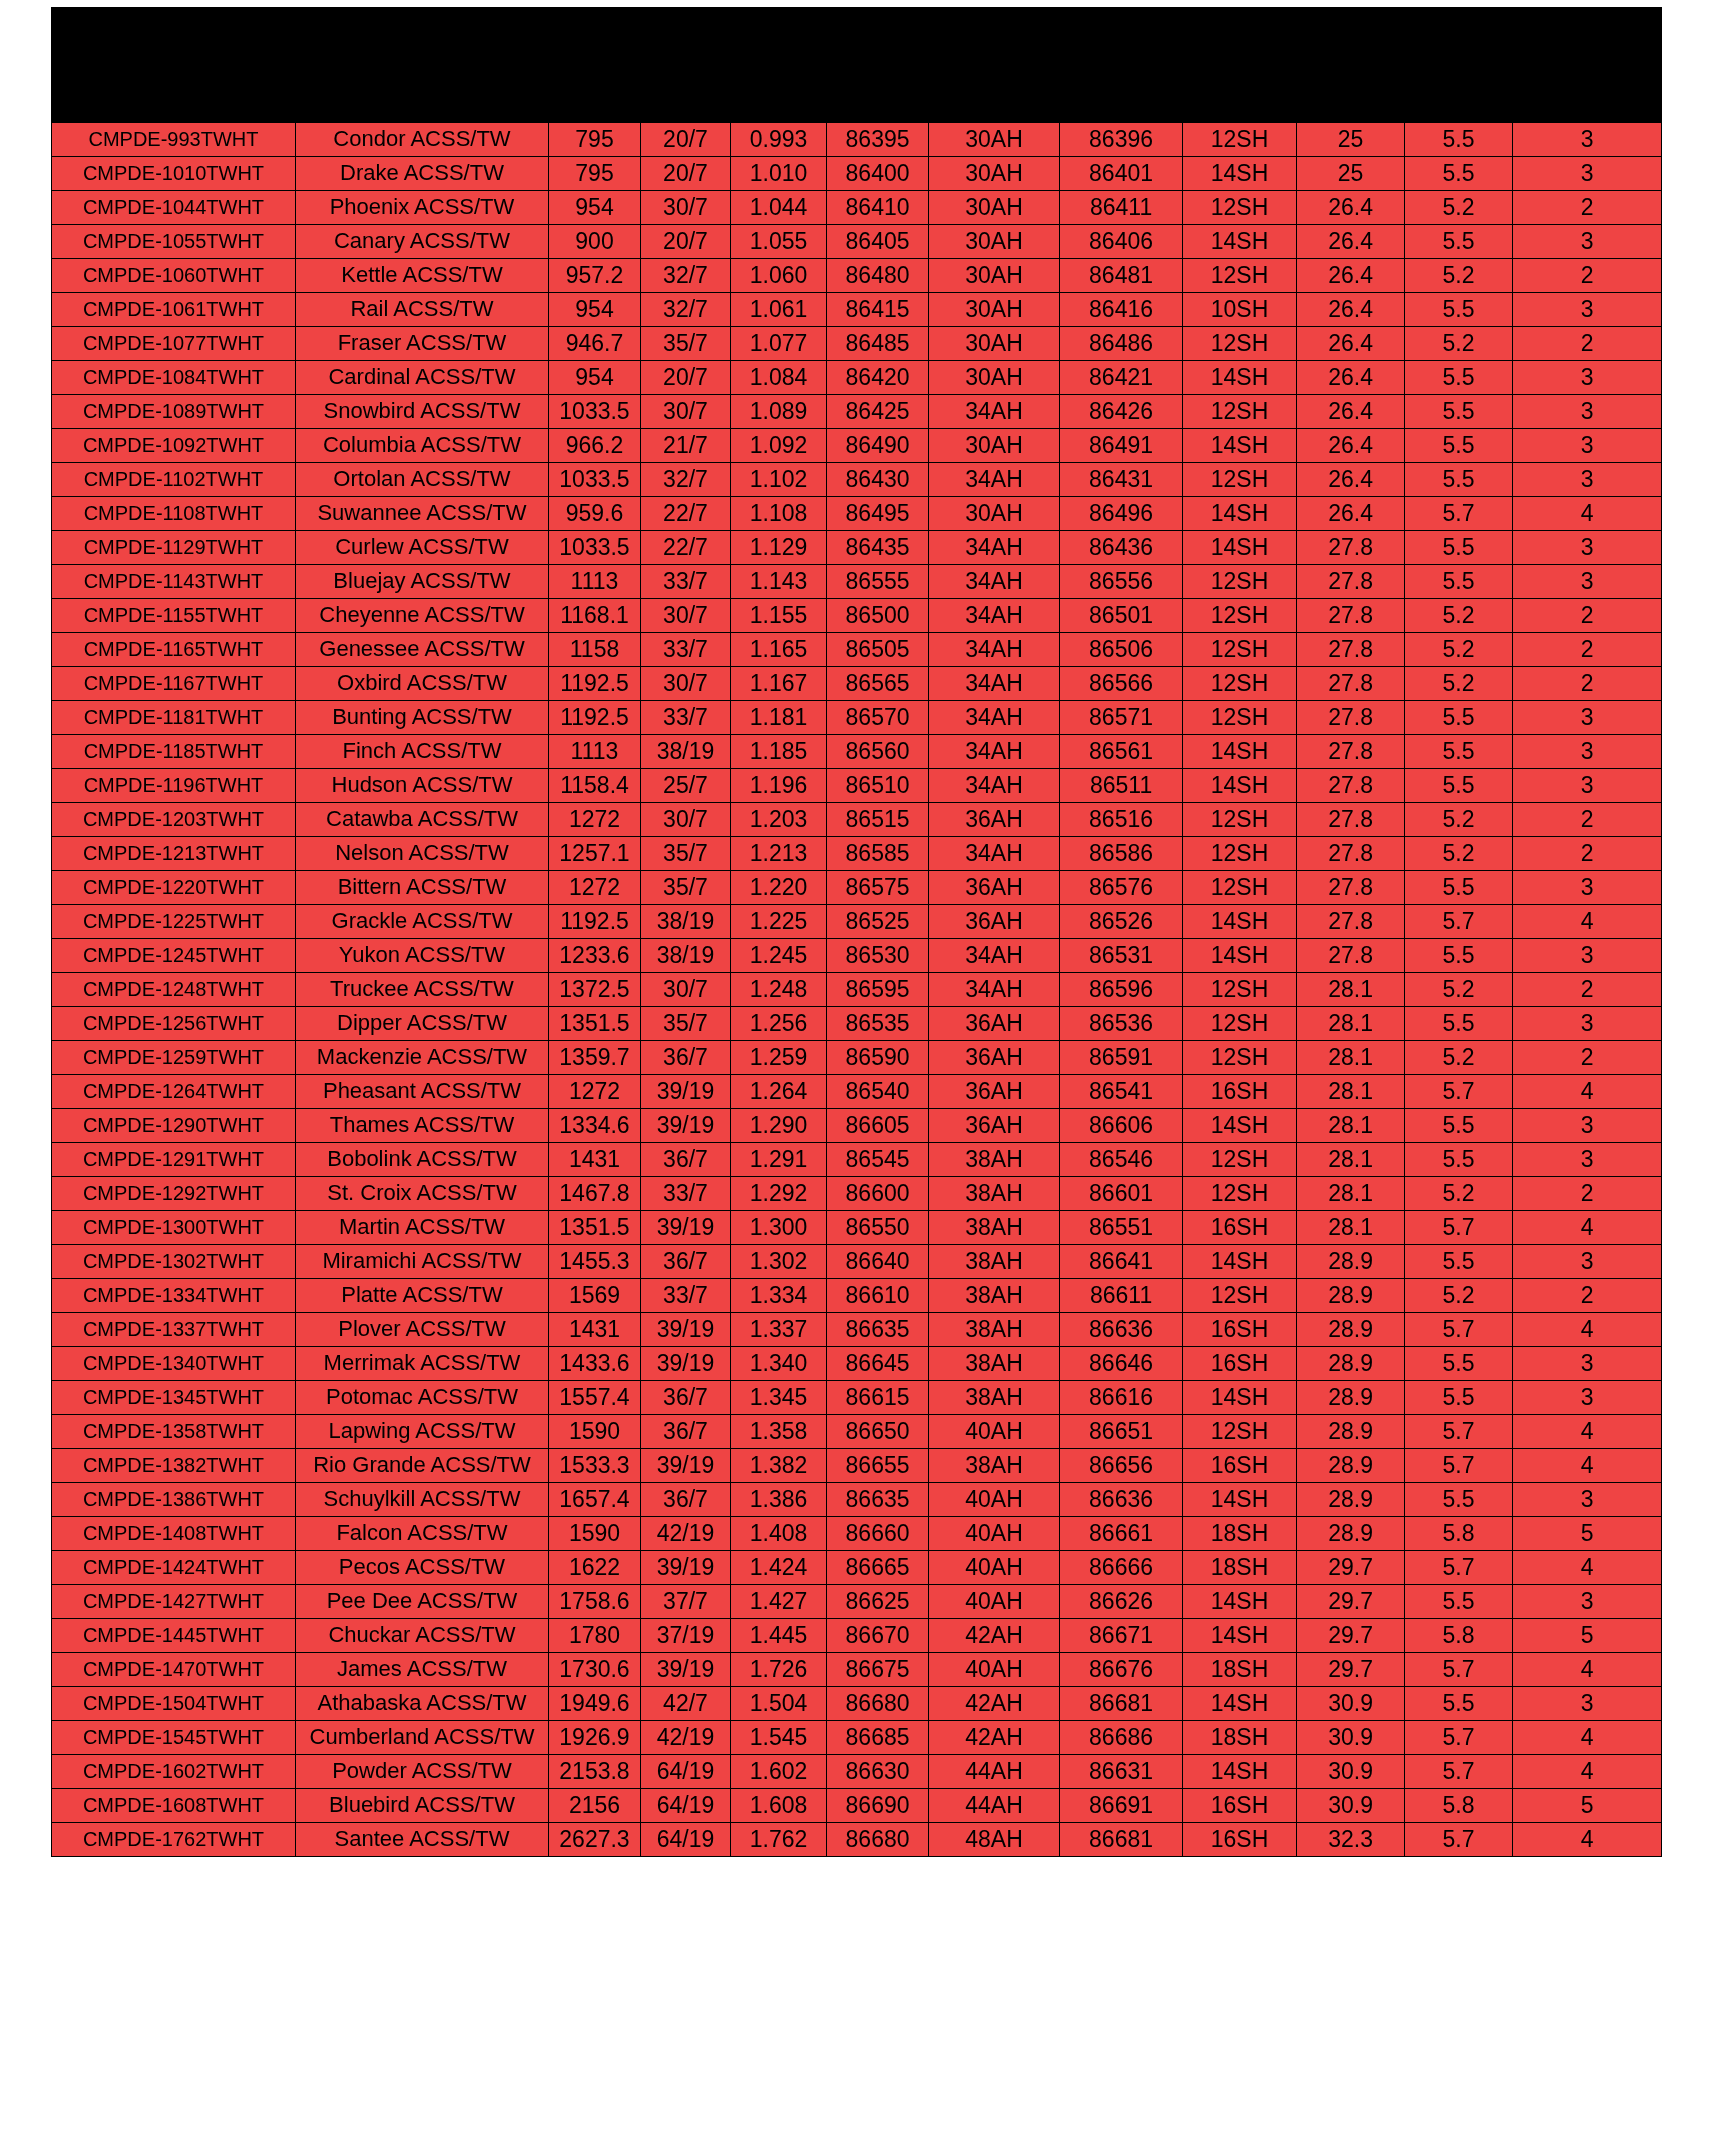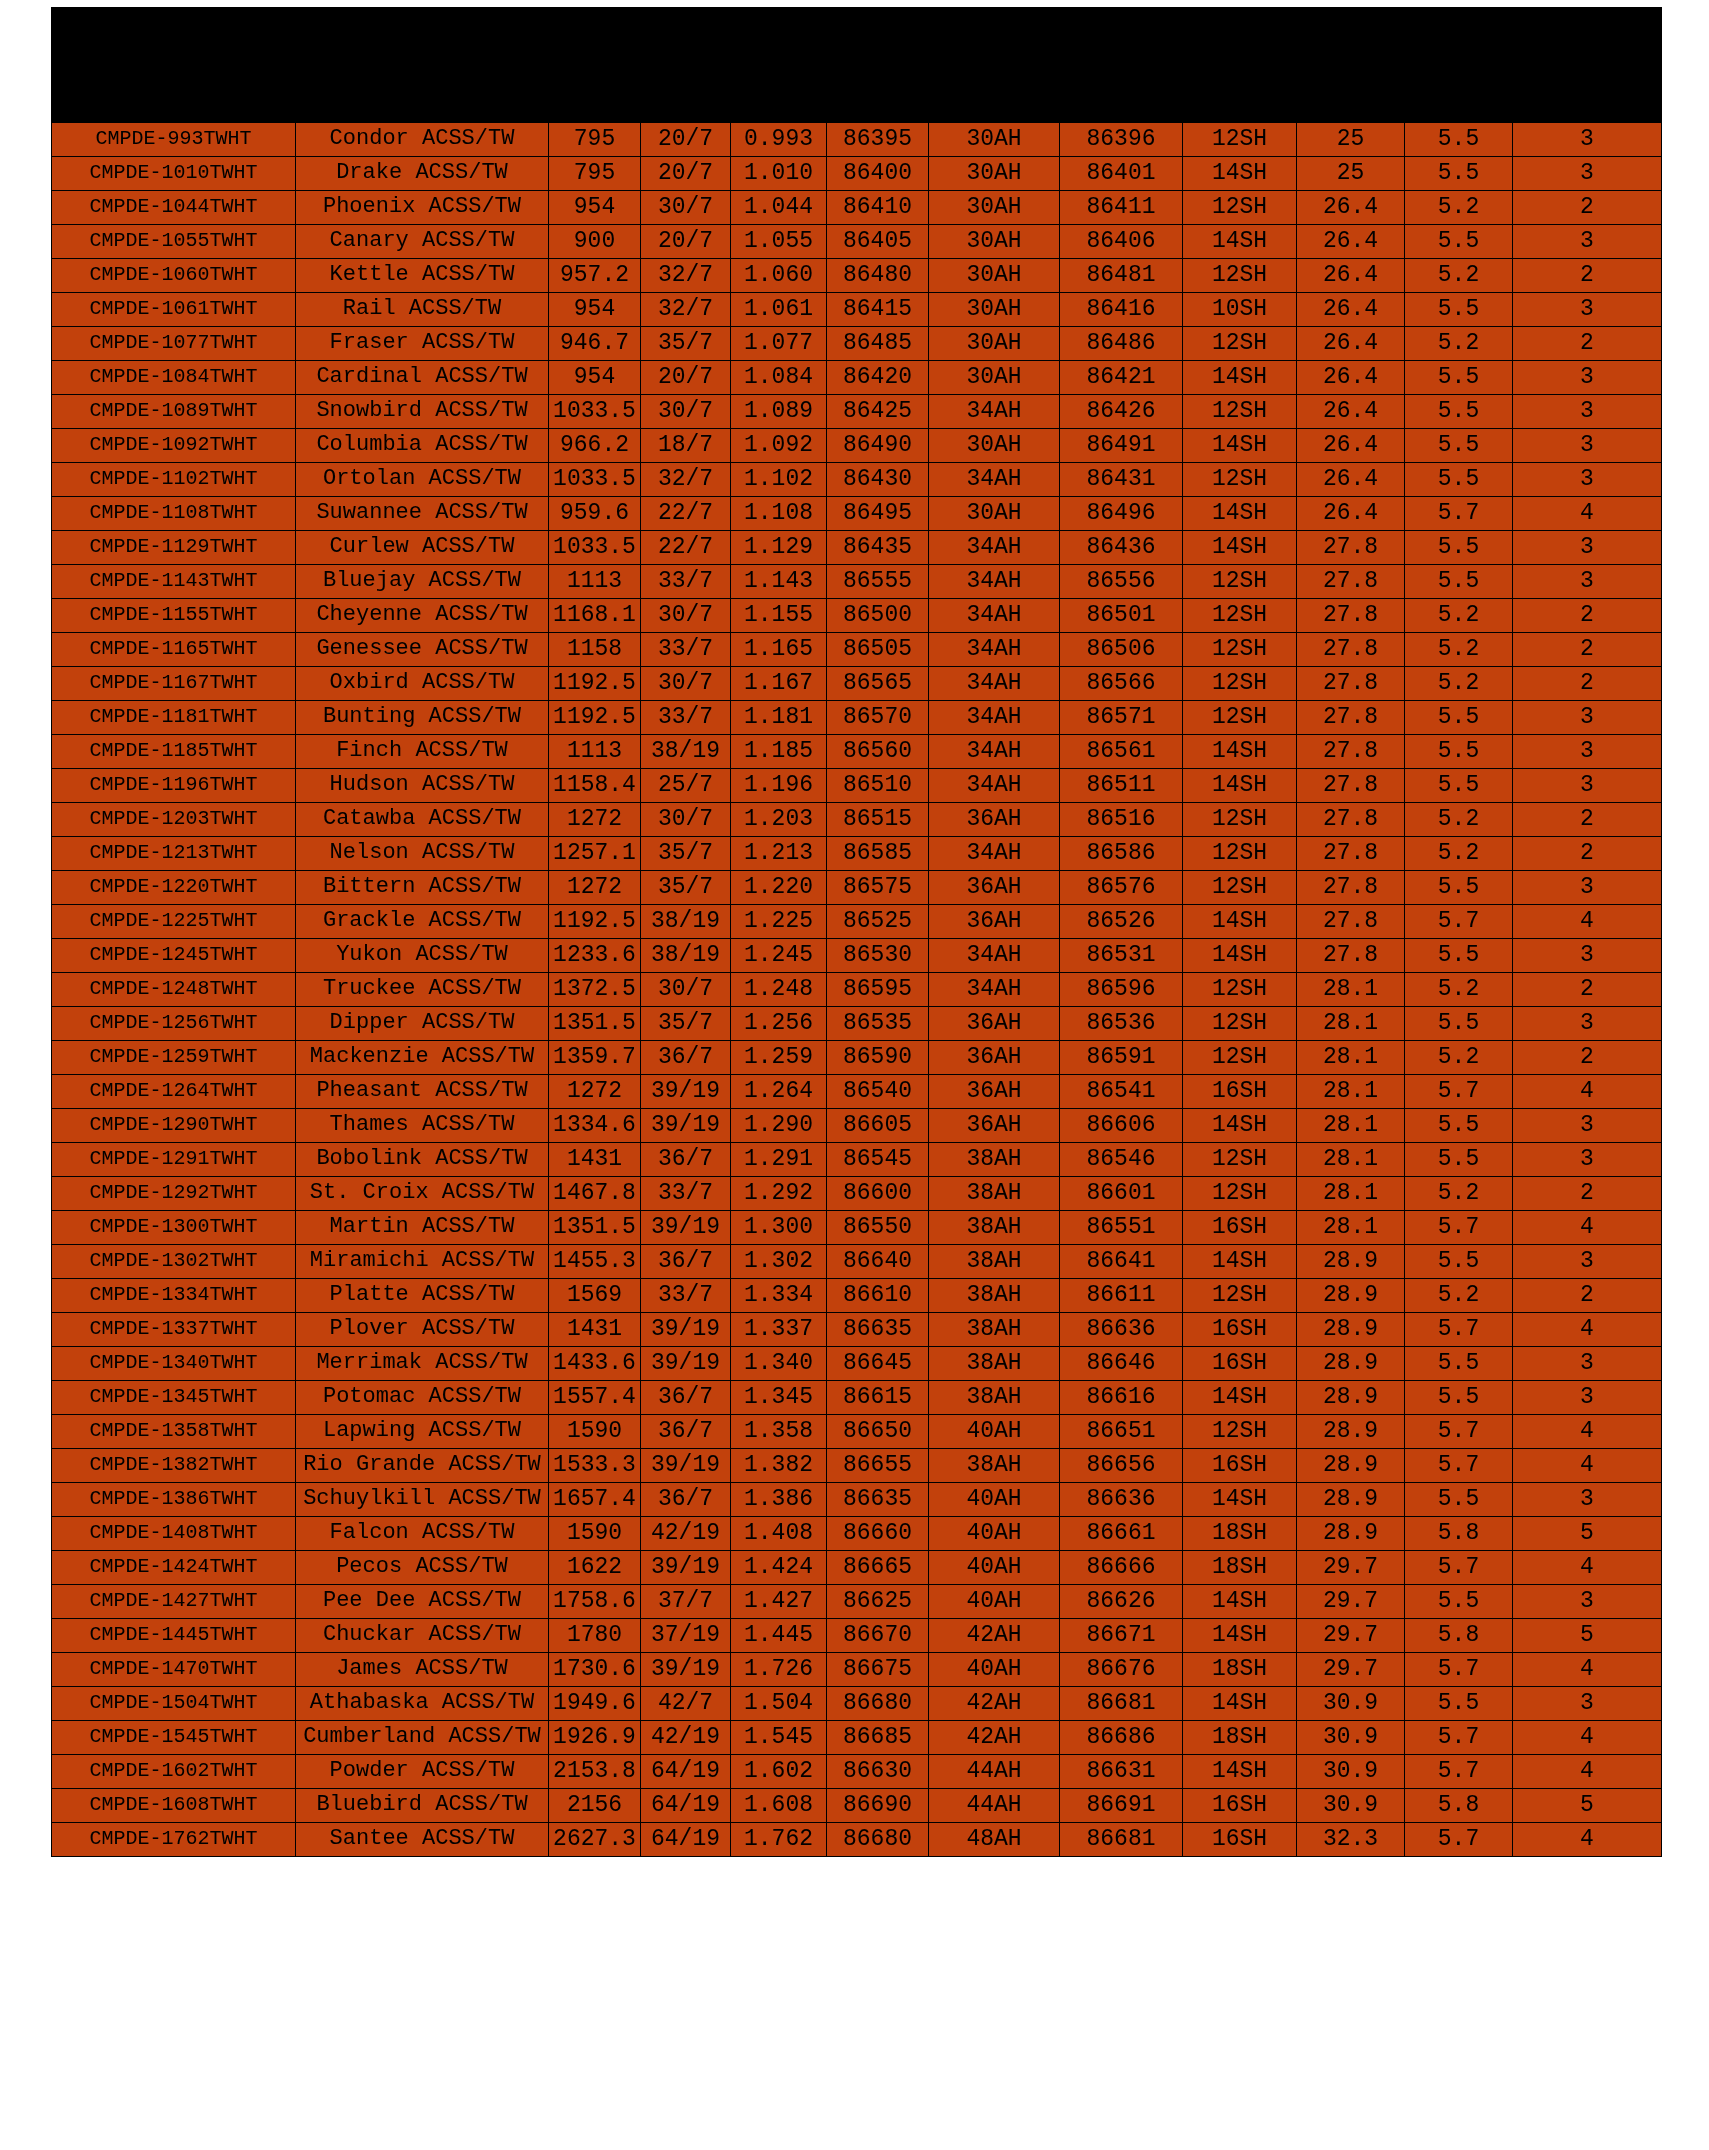--- a/index.html
+++ b/index.html
@@ -25,22 +25,21 @@
     font-weight: bold;
     color: #000;
     letter-spacing: -0.2px;
     margin: 0 0 6.5px 0;
     line-height: 1.05;
   }
   table.conductors {
     border-collapse: collapse;
     table-layout: fixed;
     width: 1610px;
-    background: #c2410c;
-    font-family: Liberation Mono, monospace;
+    background: #ef4444;
   }
   table.conductors th,
   table.conductors td {
     border: 1.6px solid #000;
     padding: 0;
     text-align: center;
     vertical-align: middle;
     color: #000;
   }
   thead th {
@@ -294,21 +293,21 @@
           <td>86426</td>
           <td>12SH</td>
           <td>26.4</td>
           <td>5.5</td>
           <td>3</td>
         </tr>
         <tr>
           <td class="catalog">CMPDE-1092TWHT</td>
           <td class="code">Columbia ACSS/TW</td>
           <td>966.2</td>
-          <td>18/7</td>
+          <td>21/7</td>
           <td>1.092</td>
           <td>86490</td>
           <td>30AH</td>
           <td>86491</td>
           <td>14SH</td>
           <td>26.4</td>
           <td>5.5</td>
           <td>3</td>
         </tr>
         <tr>

